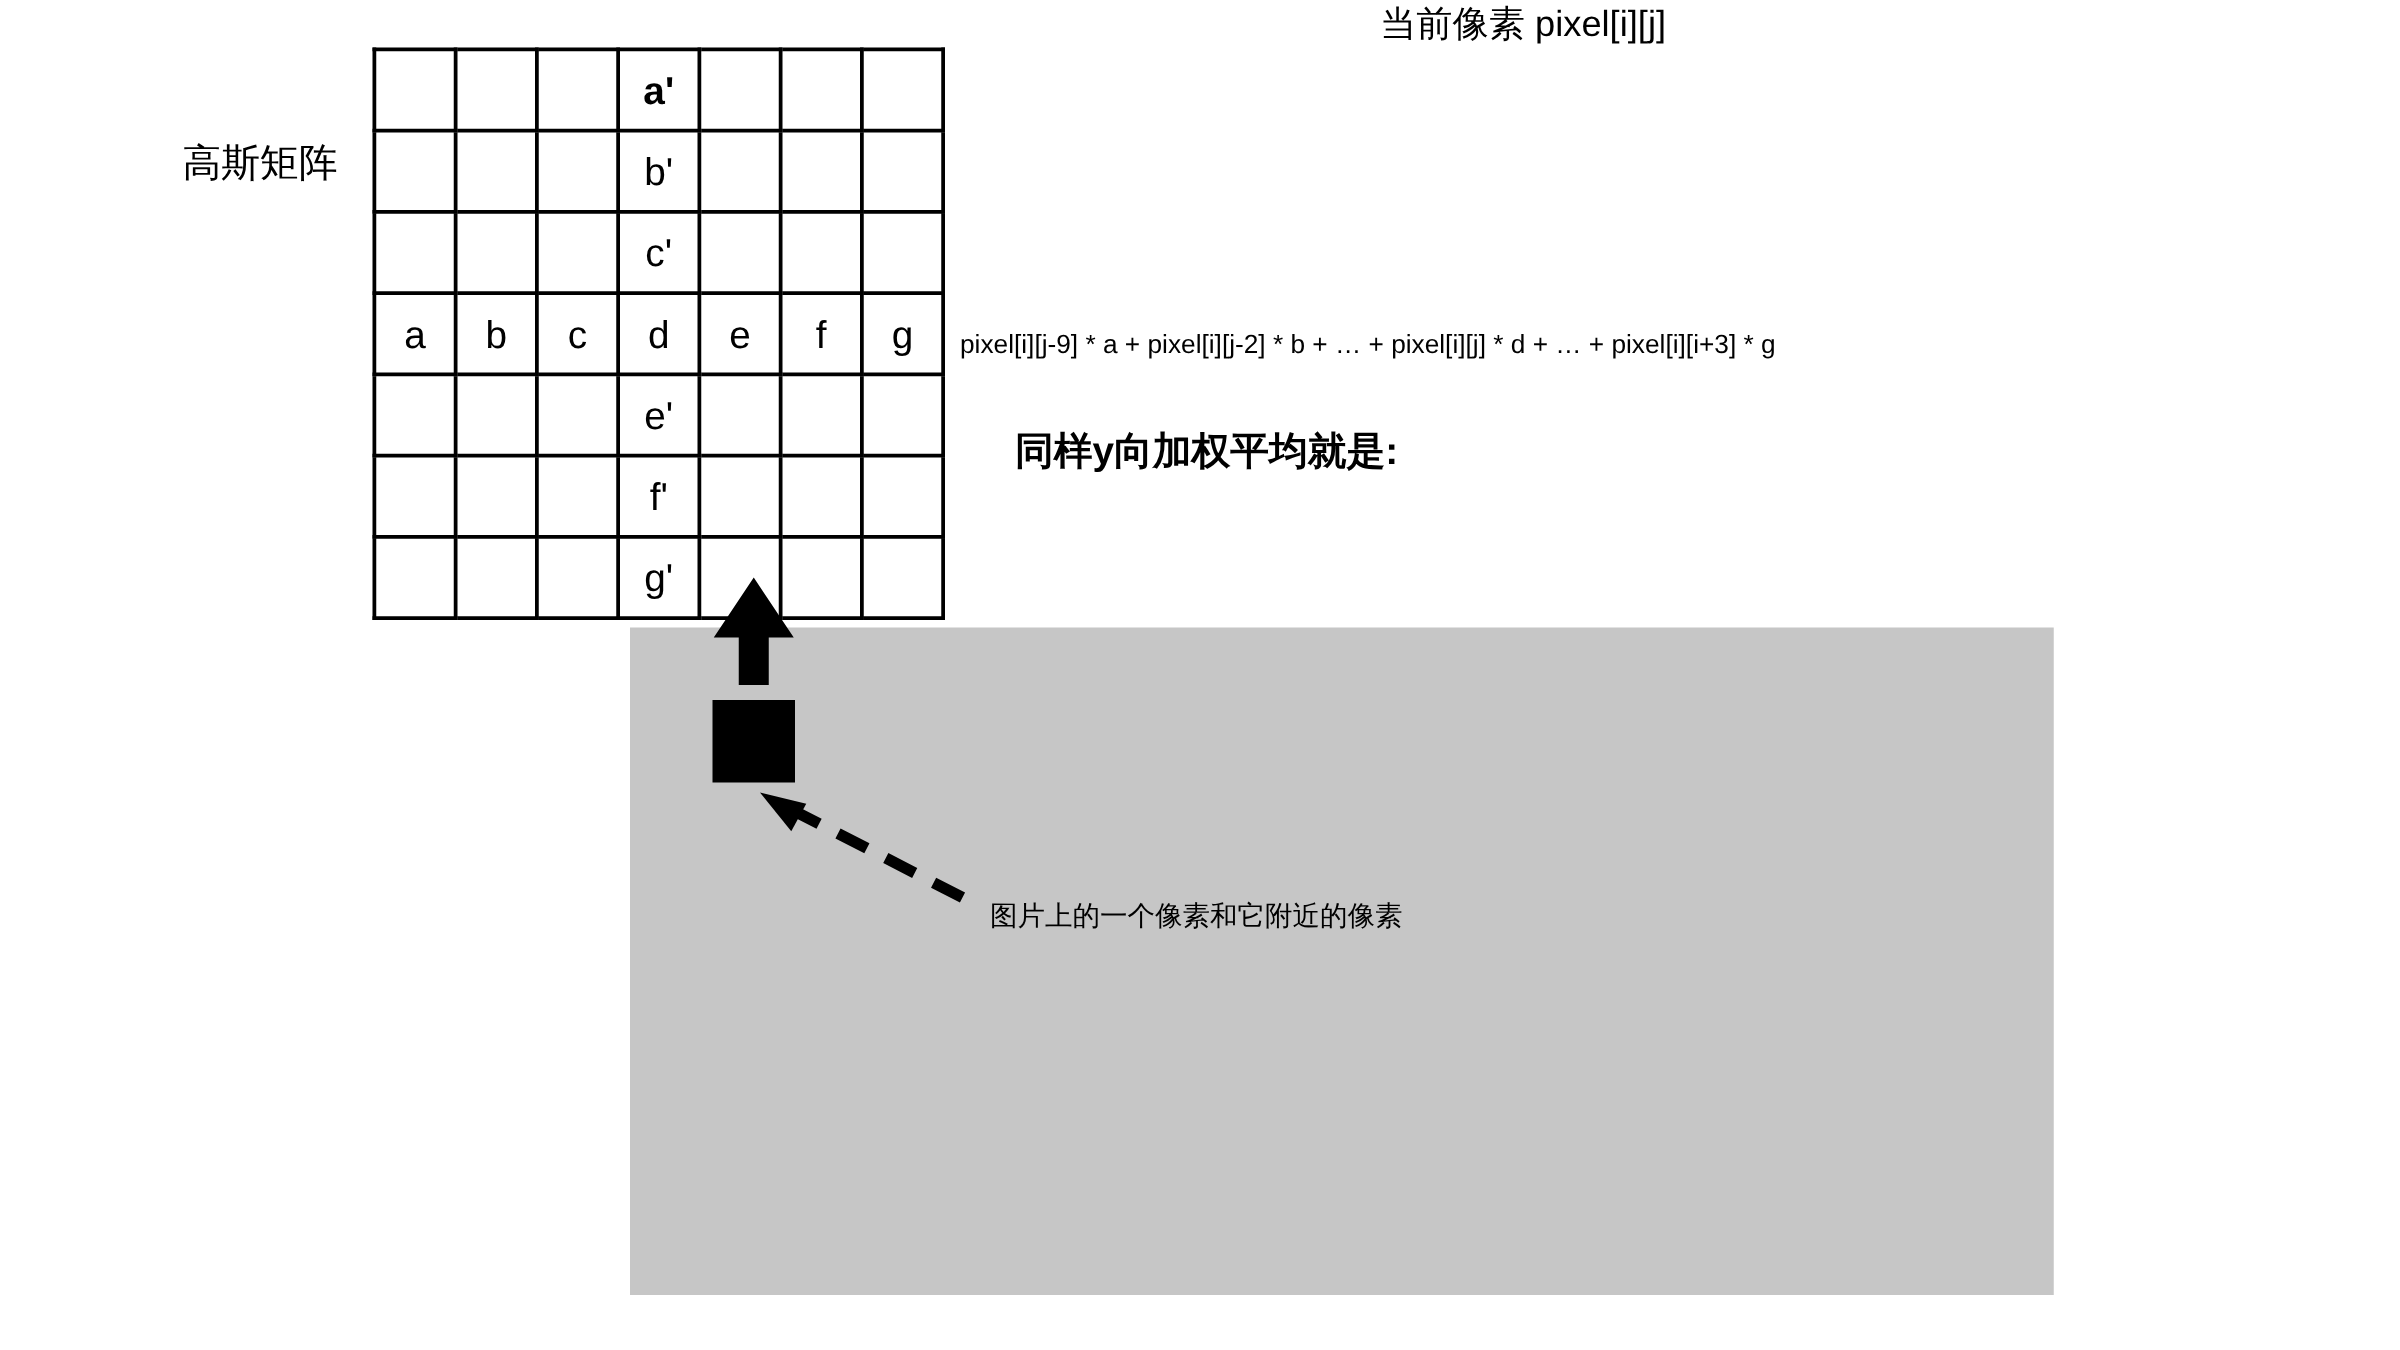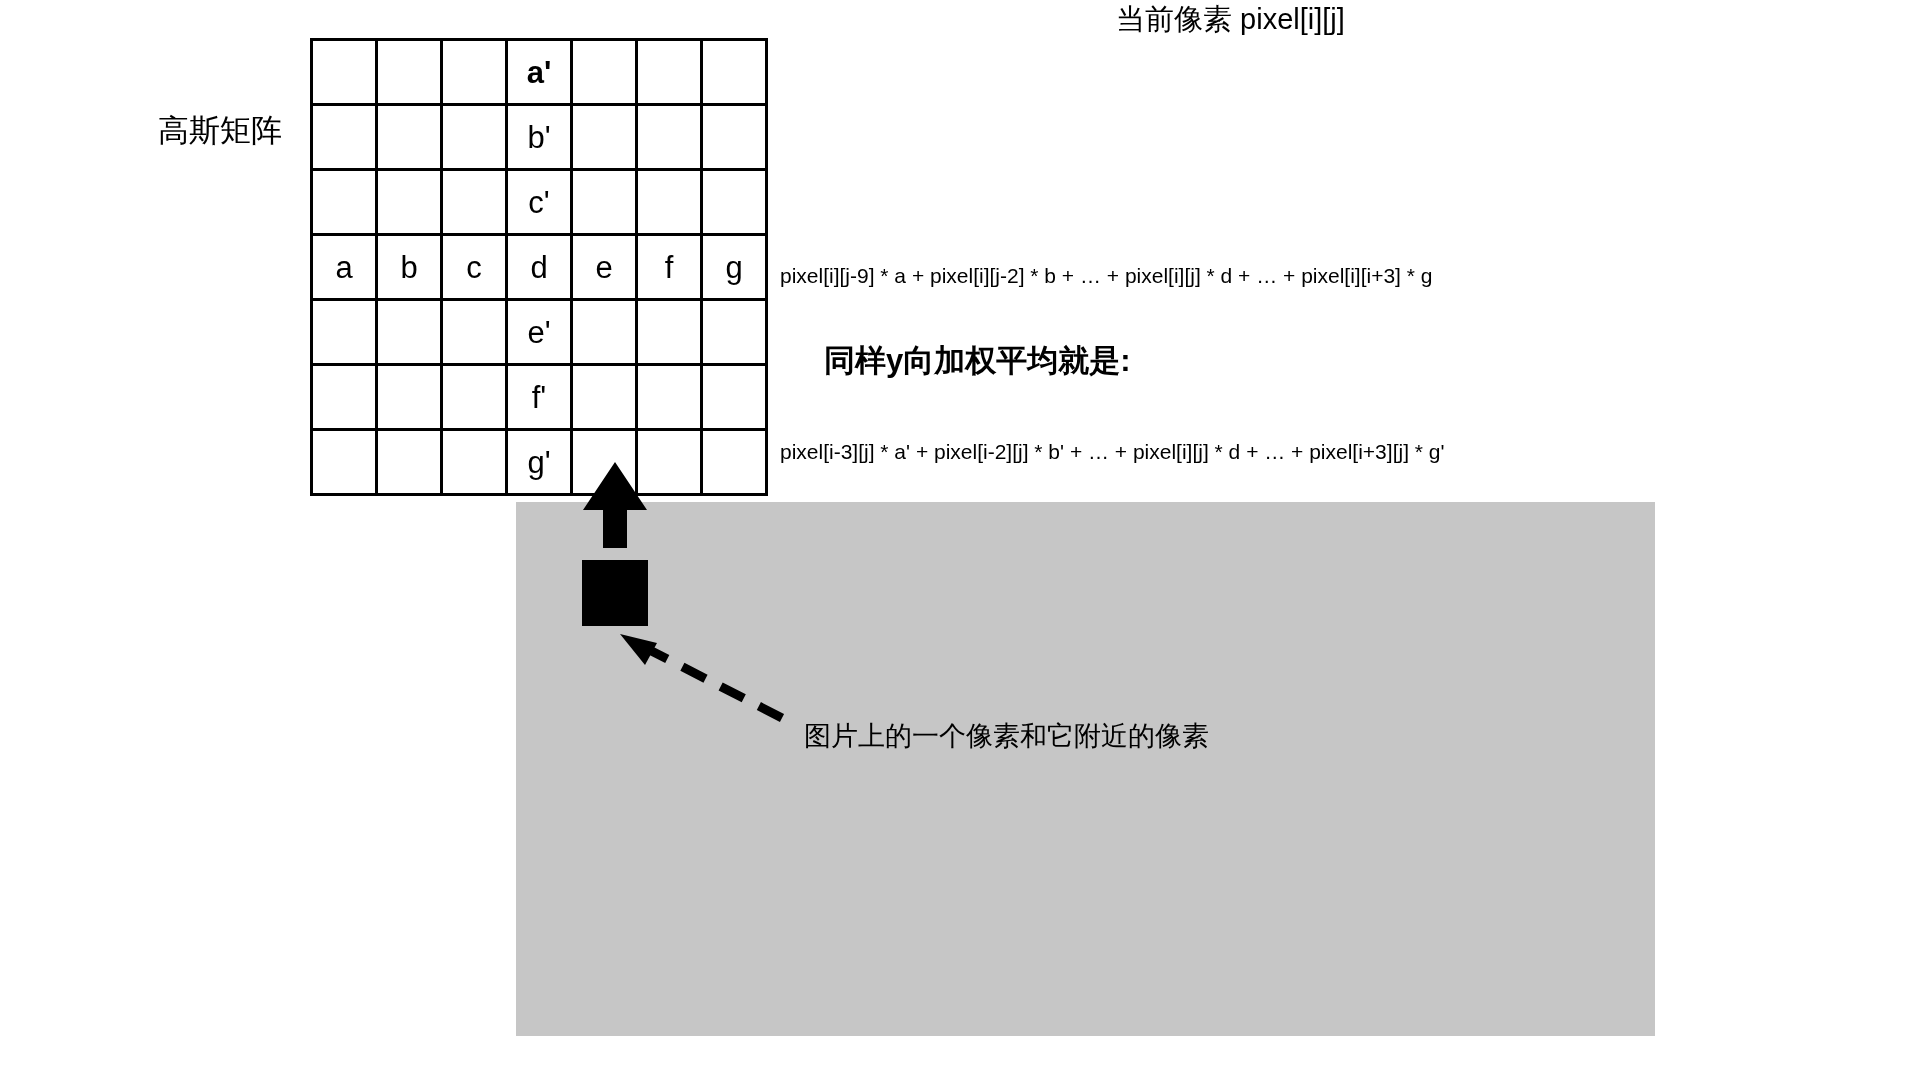--- a/index.html
+++ b/index.html
@@ -11,21 +11,21 @@
     width: 1920px;
     height: 1080px;
     position: relative;
     font-family: "Liberation Sans", sans-serif;
     color: #000000;
     overflow: hidden;
   }
 
   #stage {
     position: absolute;
-    left: 12px;
+    left: 0;
     top: 0;
     width: 1688px;
     height: 1080px;
   }
 
   
   #matrix {
     position: absolute;
     left: 298px;
     top: 38px;
@@ -106,21 +106,21 @@
     top: 0;
     width: 1920px;
     height: 1080px;
     pointer-events: none;
   }
 
   #caption-pixel {
     position: absolute;
     left: 792px;
     top: 718px;
-    font-size: 27px;
+    font-size: 22px;
     white-space: nowrap;
   }
 </style>
 </head>
 <body>
 
 <div id="stage">
 
   <div id="title-current-pixel">当前像素 pixel[i][j]</div>
 
@@ -190,21 +190,20 @@
         <td></td>
         <td></td>
         <td></td>
       </tr>
     </tbody>
   </table>
 
   <div class="formula" id="form-x">pixel[i][j-9] * a + pixel[i][j-2] * b + … + pixel[i][j] * d + … + pixel[i][i+3] * g</div>
 
   <div class="heading" id="head-y">同样y向加权平均就是:</div>
-  <div class="formula" id="form-y">pixel[i-3][j] * a' + pixel[i-2][j] * b' + … + pixel[i][j] * d + … + pixel[i+3][j] * g'</div>
 
   <div id="image-rect"></div>
 
   <div id="pixel-square"></div>
 
   <svg id="arrows" viewBox="0 0 1920 1080">
 
     <g>
       <polygon points="603,462 635,510 615,510 615,548 591,548 591,510 571,510" fill="#000000"></polygon>
     </g>

